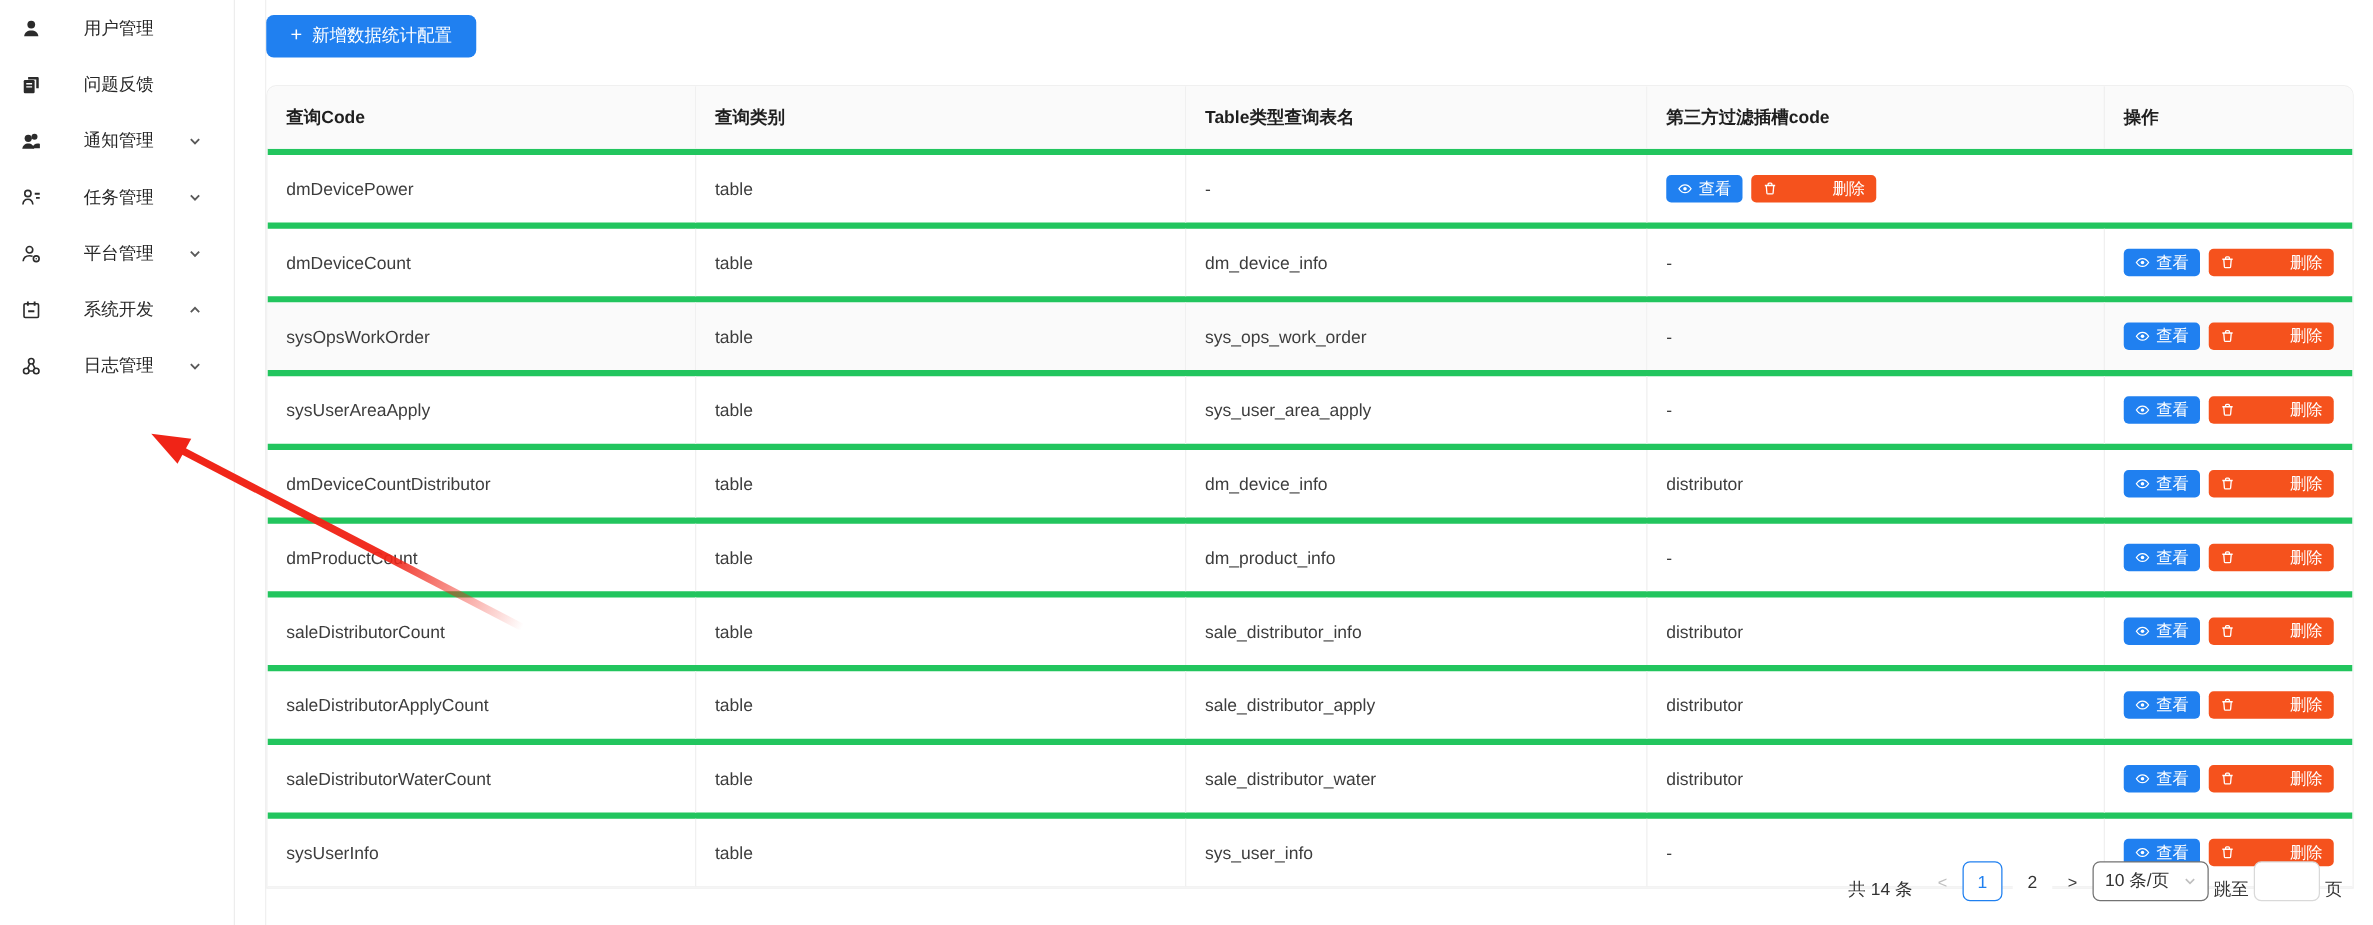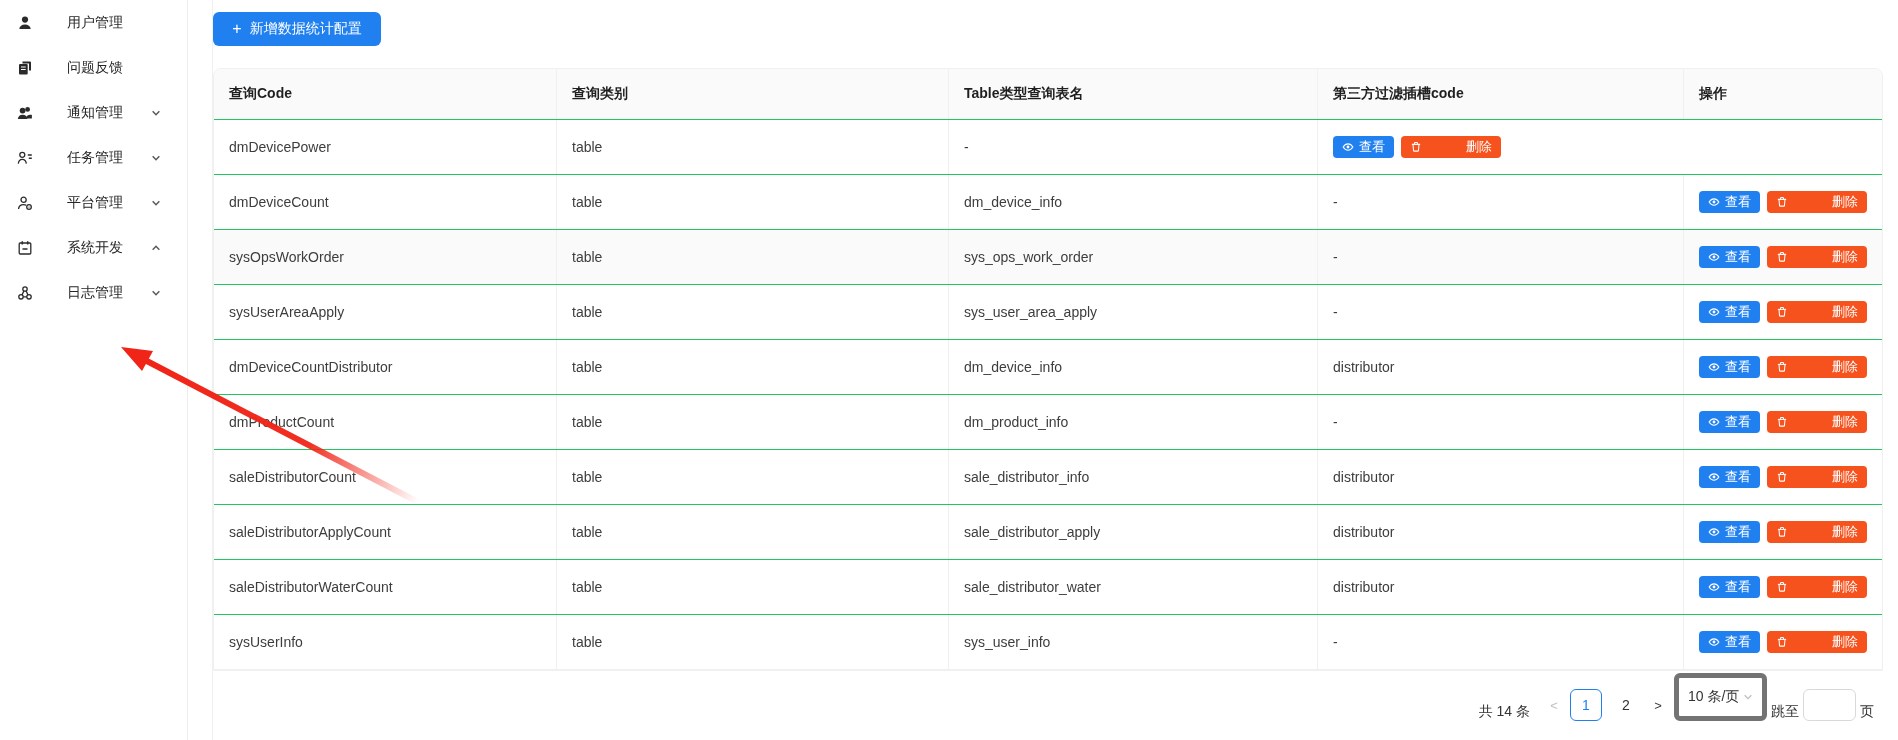--- a/index.html
+++ b/index.html
@@ -26,21 +26,21 @@
   .add-btn { position:absolute; left:0; top:12px; width:168px; height:34px; border:none;
              border-radius:6px; background:var(--primary); color:#fff; font-size:14px;
              display:flex; align-items:center; justify-content:center; gap:8px; cursor:pointer;
              font-family:inherit; }
   .add-btn .plus { font-size:16px; line-height:1; font-weight:400; }
 
   
   .table { position:absolute; left:0; top:68px; width:1670px; background:#fff;
            border:1px solid #f0f0f0; border-radius:8px 8px 0 0; overflow:hidden; }
   .trow { display:grid; grid-template-columns:343px 392px 369px 366px 200px;
-          border-bottom:1px solid #22c55e; }
+          border-bottom:5px solid #22c55e; }
   .trow:last-child { border-bottom:1px solid #f0f0f0; }
   .tcell { padding-left:15px; display:flex; align-items:center; font-size:14px; color:#3d3d3d;
            border-right:1px solid #f0f0f0; min-width:0; white-space:nowrap; overflow:hidden; }
   .tcell:last-child { border-right:none; }
   .thead .tcell { height:50px; font-weight:700; color:#1f1f1f; background:#fafafa; }
   .tbody .tcell { height:54px; }
   .trow.shaded .tcell { background:#fafafa; }
   .actions { display:flex; gap:7px; }
   .mini-btn { height:22px; padding:0 9px; border:none; border-radius:4px; color:#fff;
               font-size:13px; display:flex; align-items:center; gap:5px; cursor:pointer;
@@ -54,21 +54,21 @@
            align-items:flex-end; gap:4px; font-size:14px; color:#333; }
   .pg-total { margin-right:8px; }
   .pg-arrow { width:24px; height:32px; display:flex; align-items:center; justify-content:center;
               font-size:13px; cursor:pointer; background:none; border:none; font-family:inherit; }
   .pg-prev { color:#bfbfbf; }
   .pg-next { color:#404040; }
   .pg-page { width:32px; height:32px; border-radius:6px; display:flex; align-items:center;
              justify-content:center; cursor:pointer; background:#fff; border:1px solid transparent;
              font-family:inherit; font-size:14px; color:#333; }
   .pg-page.active { border-color:var(--primary); color:var(--primary); }
-  .pg-size { width:93px; height:48px; border:5px solid #737373; border-radius:6px; background:#fff;
+  .pg-size { width:93px; height:32px; border:1px solid #737373; border-radius:6px; background:#fff;
              display:flex; align-items:center; justify-content:space-between; padding:0 9px;
              cursor:pointer; color:#333; }
   .pg-size .caret { color:#bfbfbf; }
   .pg-size .caret svg { width:10px; height:10px; display:block; }
   .pg-jump-input { width:53px; height:32px; border:1px solid #d9d9d9; border-radius:6px;
                    padding:0 8px; font-size:14px; font-family:inherit; outline:none; }
 
   
   .arrow-overlay { position:absolute; left:0; top:0; width:1898px; height:740px;
                    pointer-events:none; z-index:5; }

